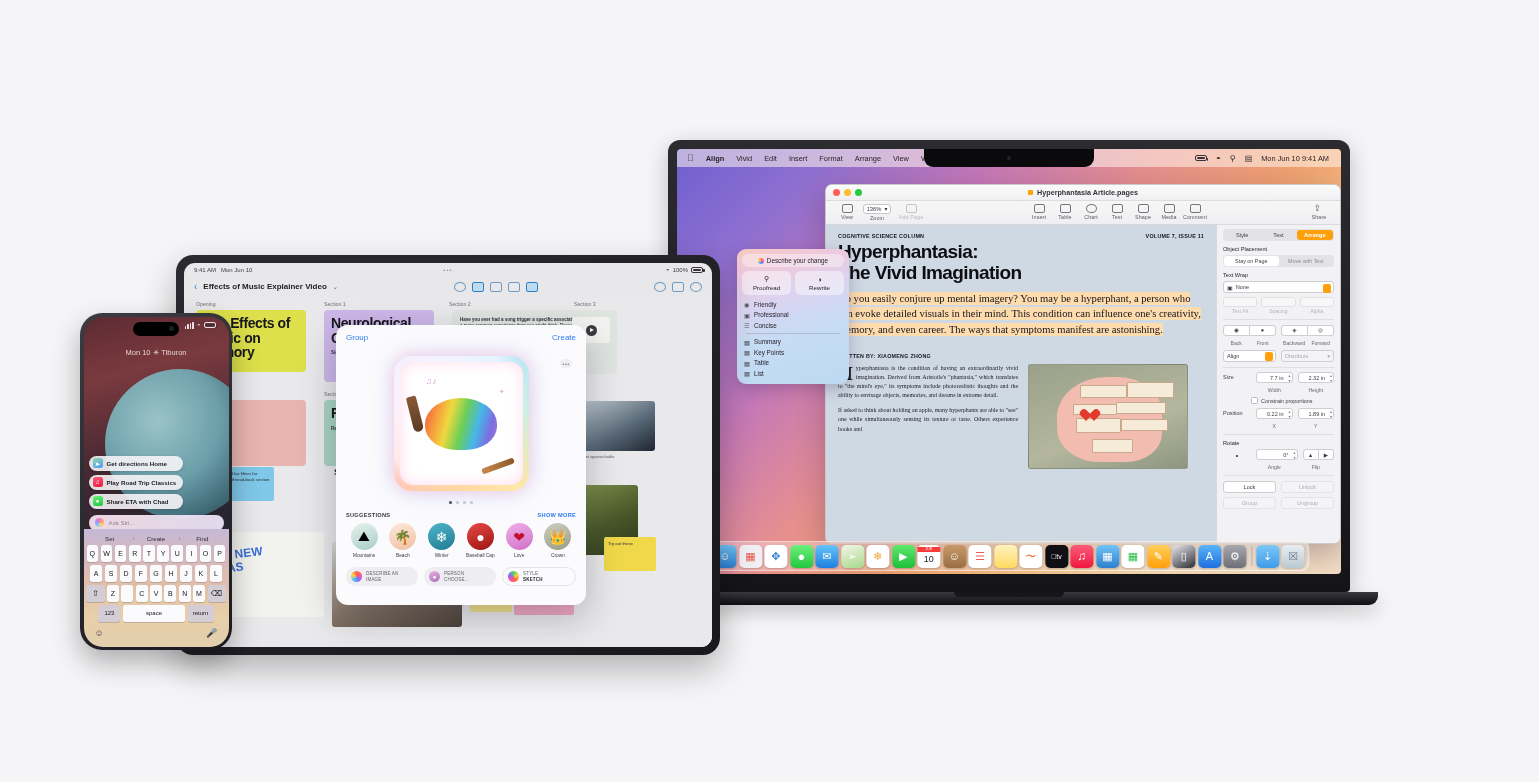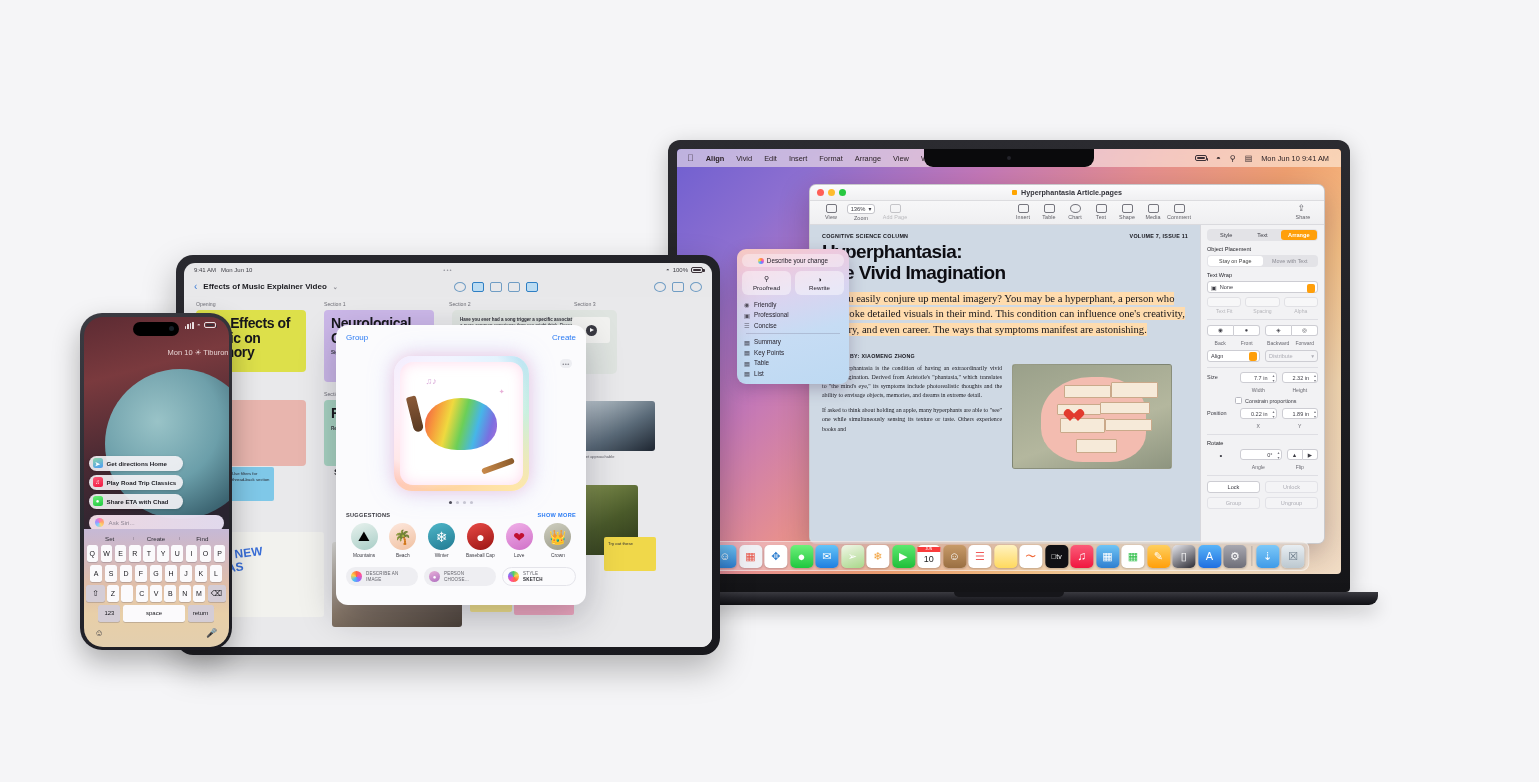--- a/index.html
+++ b/index.html
@@ -80,21 +80,21 @@
     height:24px; display:flex; flex-direction:column; align-items:center;
     justify-content:center; gap:1px; font-size:6.2px;
   }
   .wt-list { padding:0 2px; }
   .wt-li { display:flex; align-items:center; gap:4px; height:10.5px; font-size:6.3px; }
   .wt-li .g { width:6px;height:6px;opacity:.75; }
   .wt-sep { height:1px; background:rgba(90,80,110,.22); margin:2.5px 2px; }
 
   
   .pgwin {
-    position:absolute; left:132px; top:35px; width:516px; height:360px;
+    position:absolute; left:148px; top:35px; width:516px; height:360px;
     background:#ececee; border-radius:7px; overflow:hidden; z-index:20;
     box-shadow:0 10px 30px rgba(40,20,60,.30);
     border:.5px solid rgba(0,0,0,.14);
   }
   .pg-title {
     height:16px; background:linear-gradient(180deg,#fbfbfc,#f0f0f2);
     display:flex; align-items:center; padding:0 7px; position:relative;
     border-bottom:.5px solid #dcdcdf;
   }
   .tl { display:flex; gap:4px; }
@@ -318,21 +318,21 @@
   .ip-blob {
     position:absolute; right:-26px; top:52px; width:150px; height:150px; border-radius:50%;
     background:radial-gradient(circle at 35% 35%, #9fd0d4, #6fa9b4 45%, #3e6b78 75%, #2a4a58);
     opacity:.92;
   }
   .ph-status { position:absolute; top:5px; left:0; right:0; display:flex; justify-content:space-between; padding:0 13px; z-index:5;}
   .ph-dyn { position:absolute; left:50%; top:5px; transform:translateX(-50%); width:46px;height:14px;background:#000;border-radius:9px; z-index:6;}
   .ph-dyn::after{content:"";position:absolute;right:5px;top:4.5px;width:5px;height:5px;border-radius:50%;background:#182028;}
   .ph-sig { display:flex; gap:1px; align-items:flex-end; height:7px;}
   .ph-sig i { width:1.6px;background:#e8dfe0;display:block;border-radius:.5px;}
-  .ph-date { position:absolute; top:31px; left:0; right:0; text-align:right; font-size:7.5px; color:#e6d3d3; z-index:5;}
+  .ph-date { position:absolute; top:31px; left:0; right:0; text-align:center; font-size:7.5px; color:#e6d3d3; z-index:5;}
   .ph-time { position:absolute; top:38px; left:0; right:0; text-align:center; font-size:46px; font-weight:bold; color:#f0d7d7; letter-spacing:-1px; z-index:5;}
   .ph-chips { position:absolute; left:5px; top:139px; z-index:8; display:flex; flex-direction:column; gap:4px;}
   .chip {
     background:rgba(245,243,246,.90); border-radius:9px; height:15px;
     display:flex; align-items:center; gap:4px; padding:0 7px 0 4px;
     font-size:6.2px; color:#1c1c22; white-space:nowrap; font-weight:bold;
     box-shadow:0 1px 3px rgba(0,0,0,.18);
   }
   .chip .ai { width:10px;height:10px;border-radius:2.5px;display:flex;align-items:center;justify-content:center;font-size:6px;color:#fff;flex:none;}
   .ph-siri {

